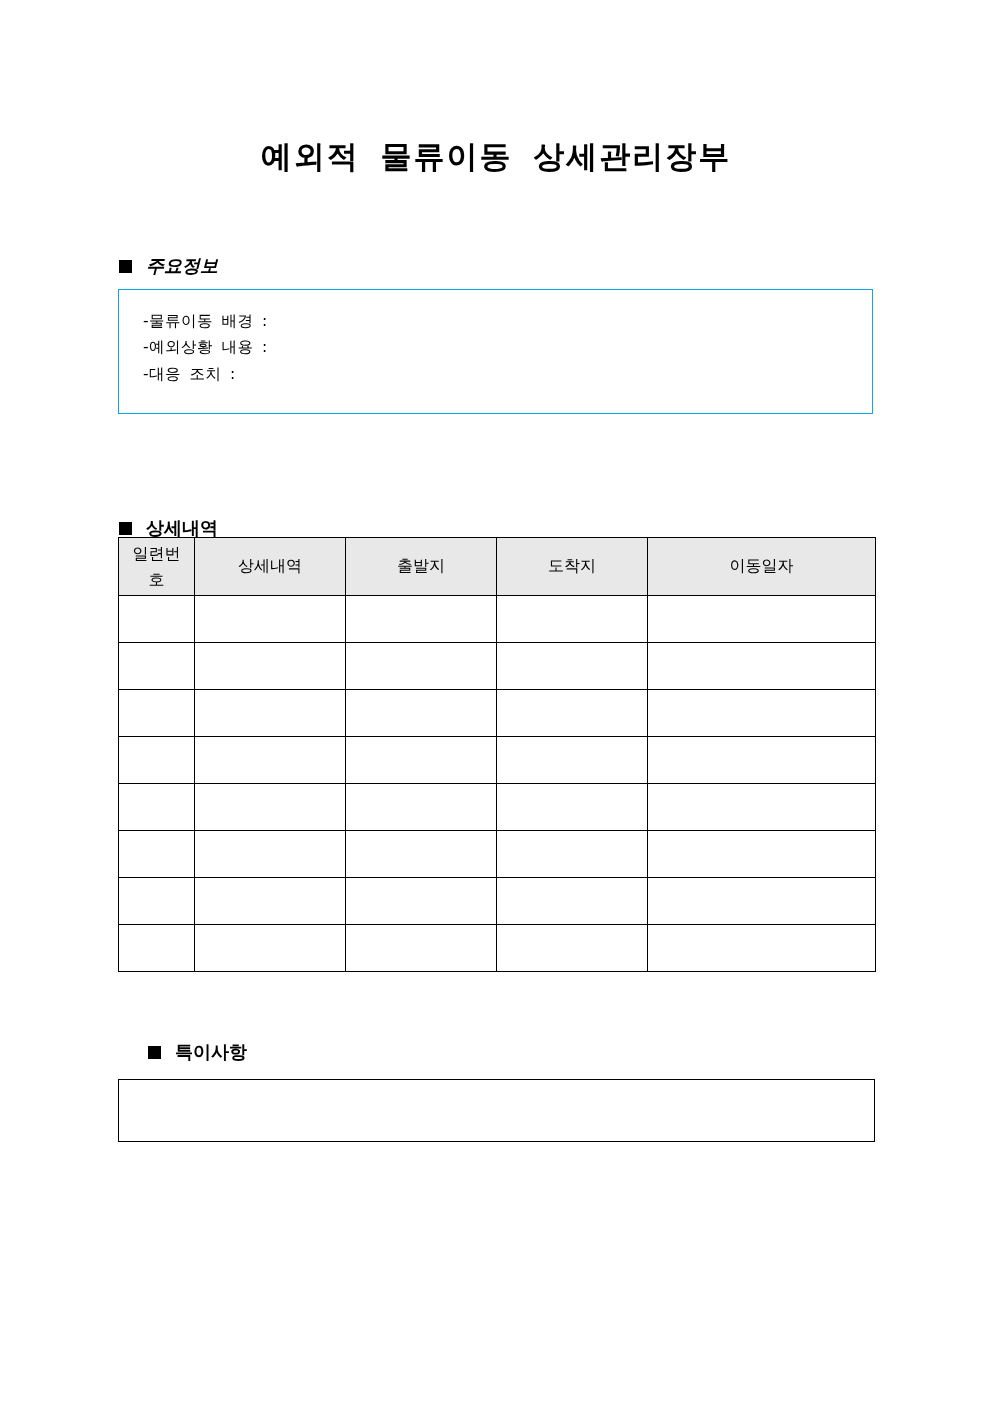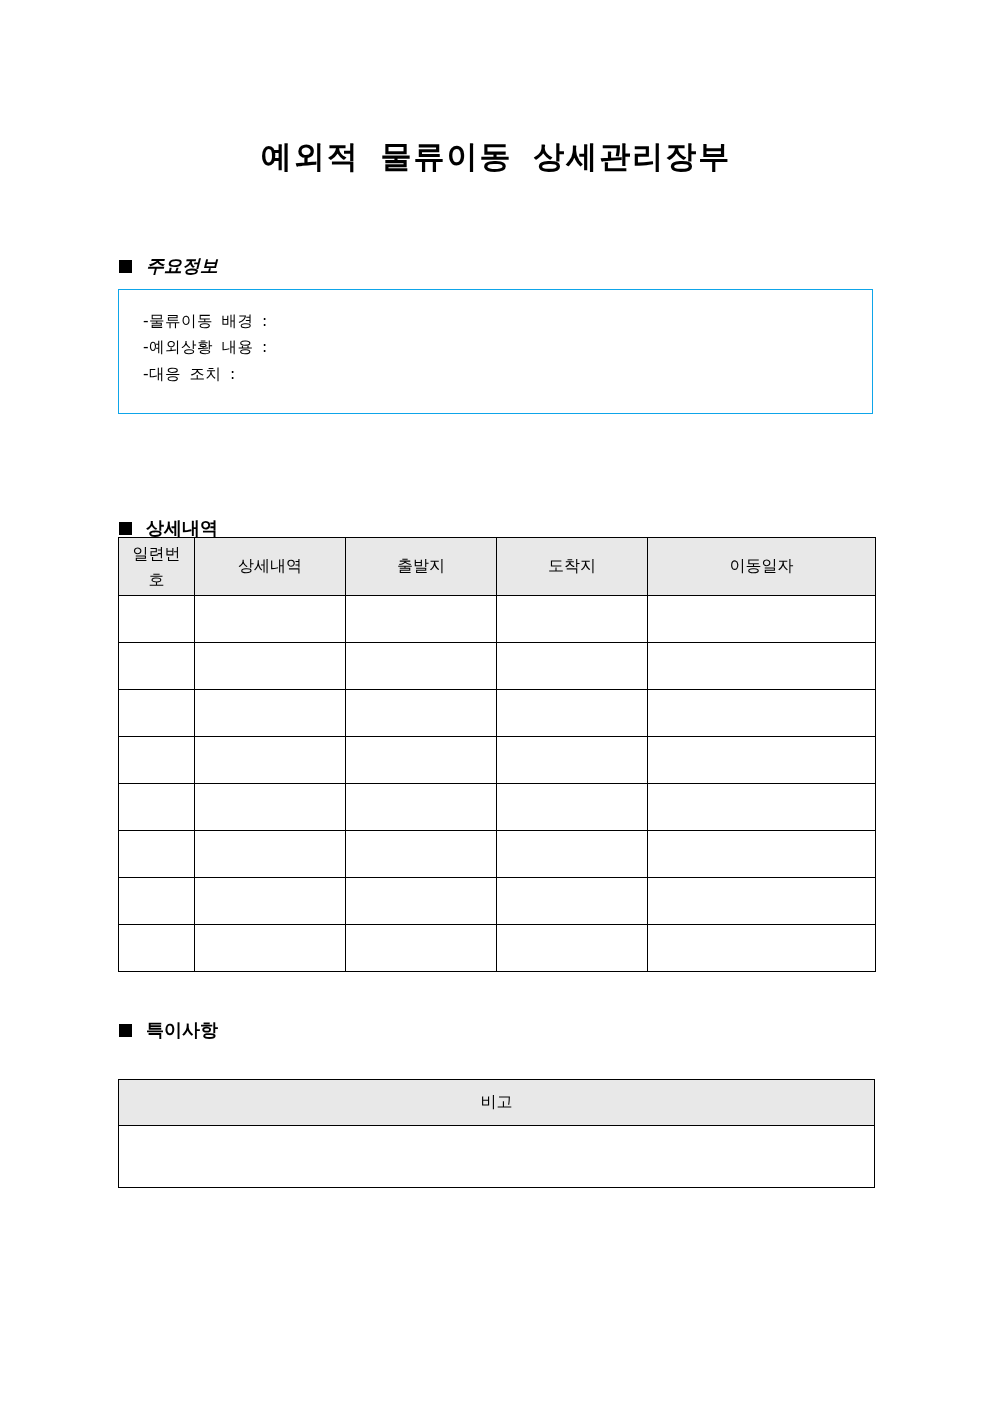--- a/index.html
+++ b/index.html
@@ -106,26 +106,23 @@
       <tr>
         <td></td>
         <td></td>
         <td></td>
         <td></td>
         <td></td>
       </tr>
     </tbody>
 </table>
 
-<div class="sec-head" style="top:1018px;">
+<div class="sec-head" style="top:1040px;margin-left:29px;">
   <span class="sq"></span>
   <span>특이사항</span>
 </div>
 <table class="remark" style="top:1079px; width:757px;">
   <tbody>
-      <tr>
-    <th>비고</th>
-  </tr>
   <tr>
     <td></td>
   </tr>
 </tbody>
   </table>
 
 </body></html>

